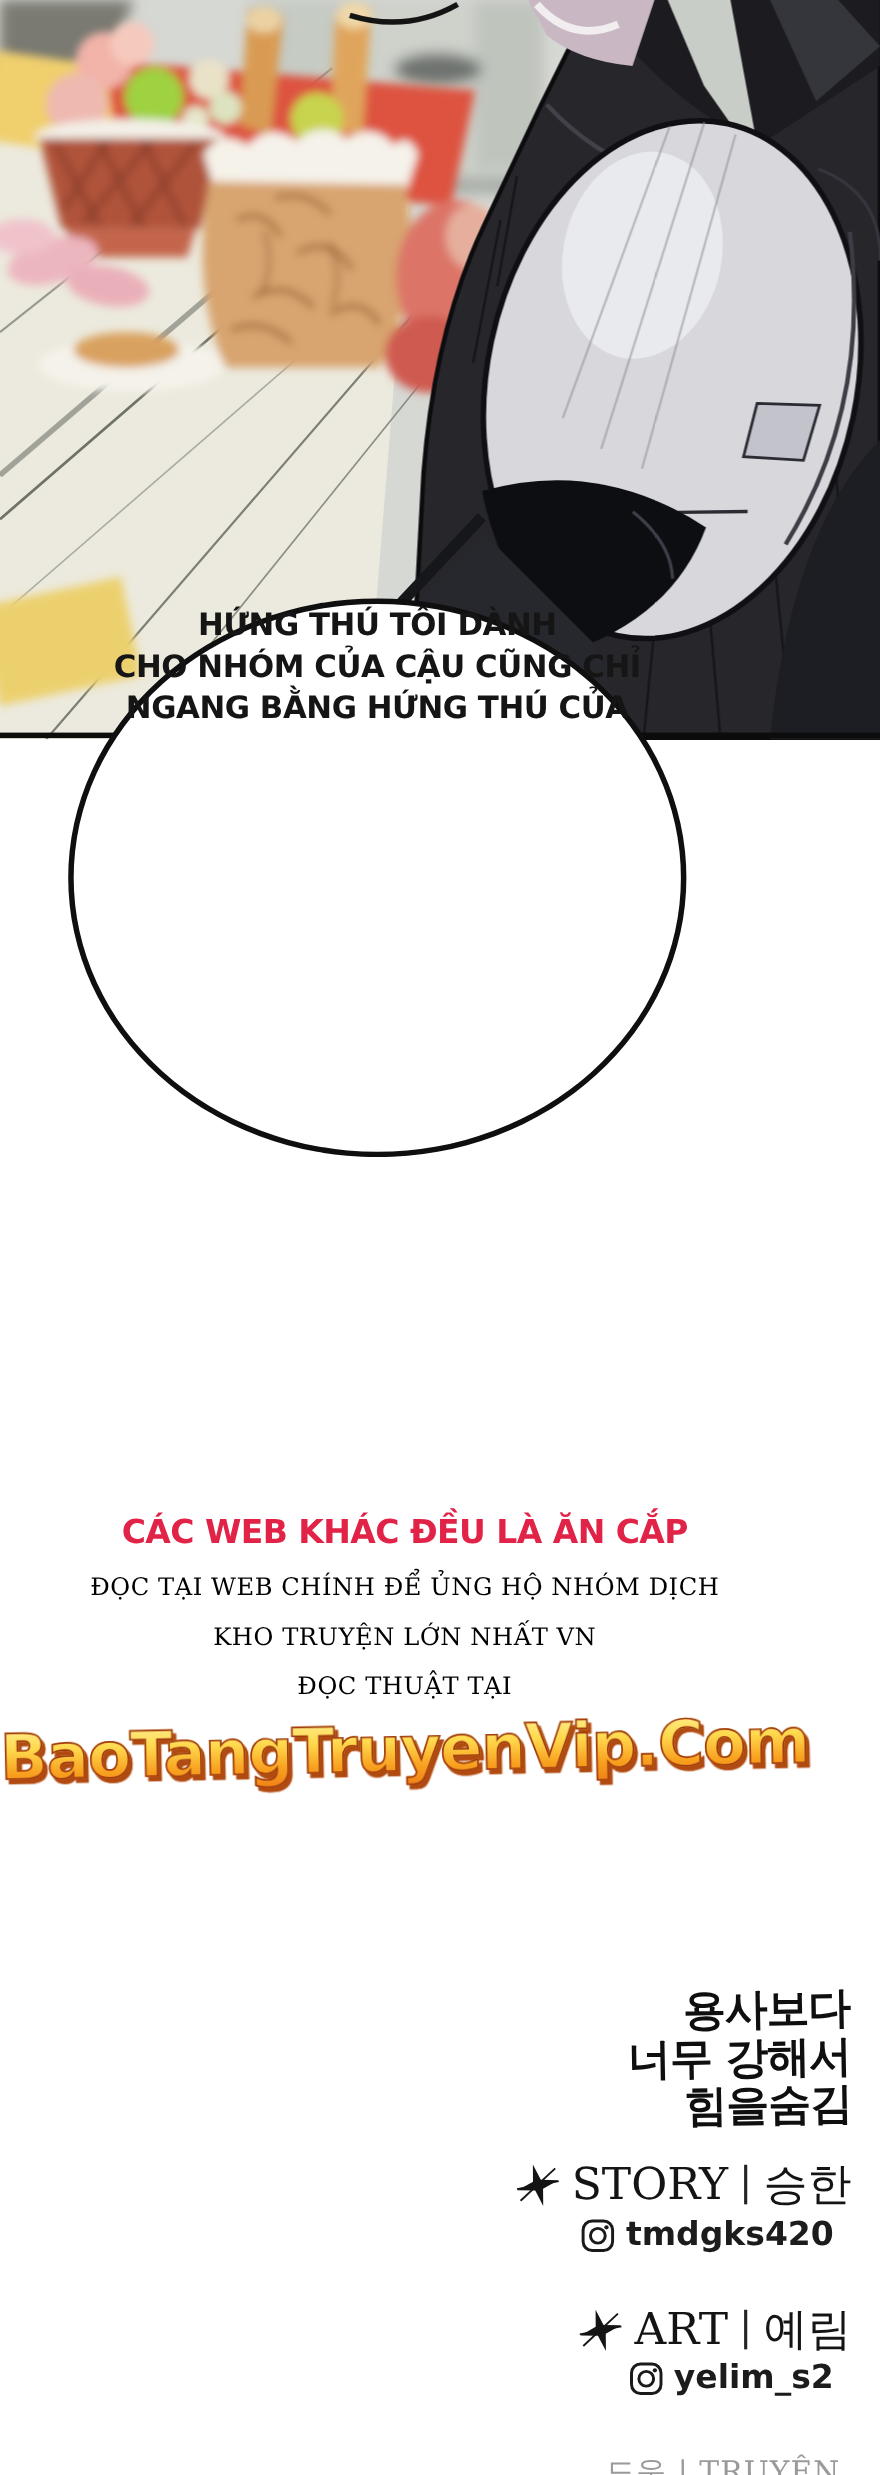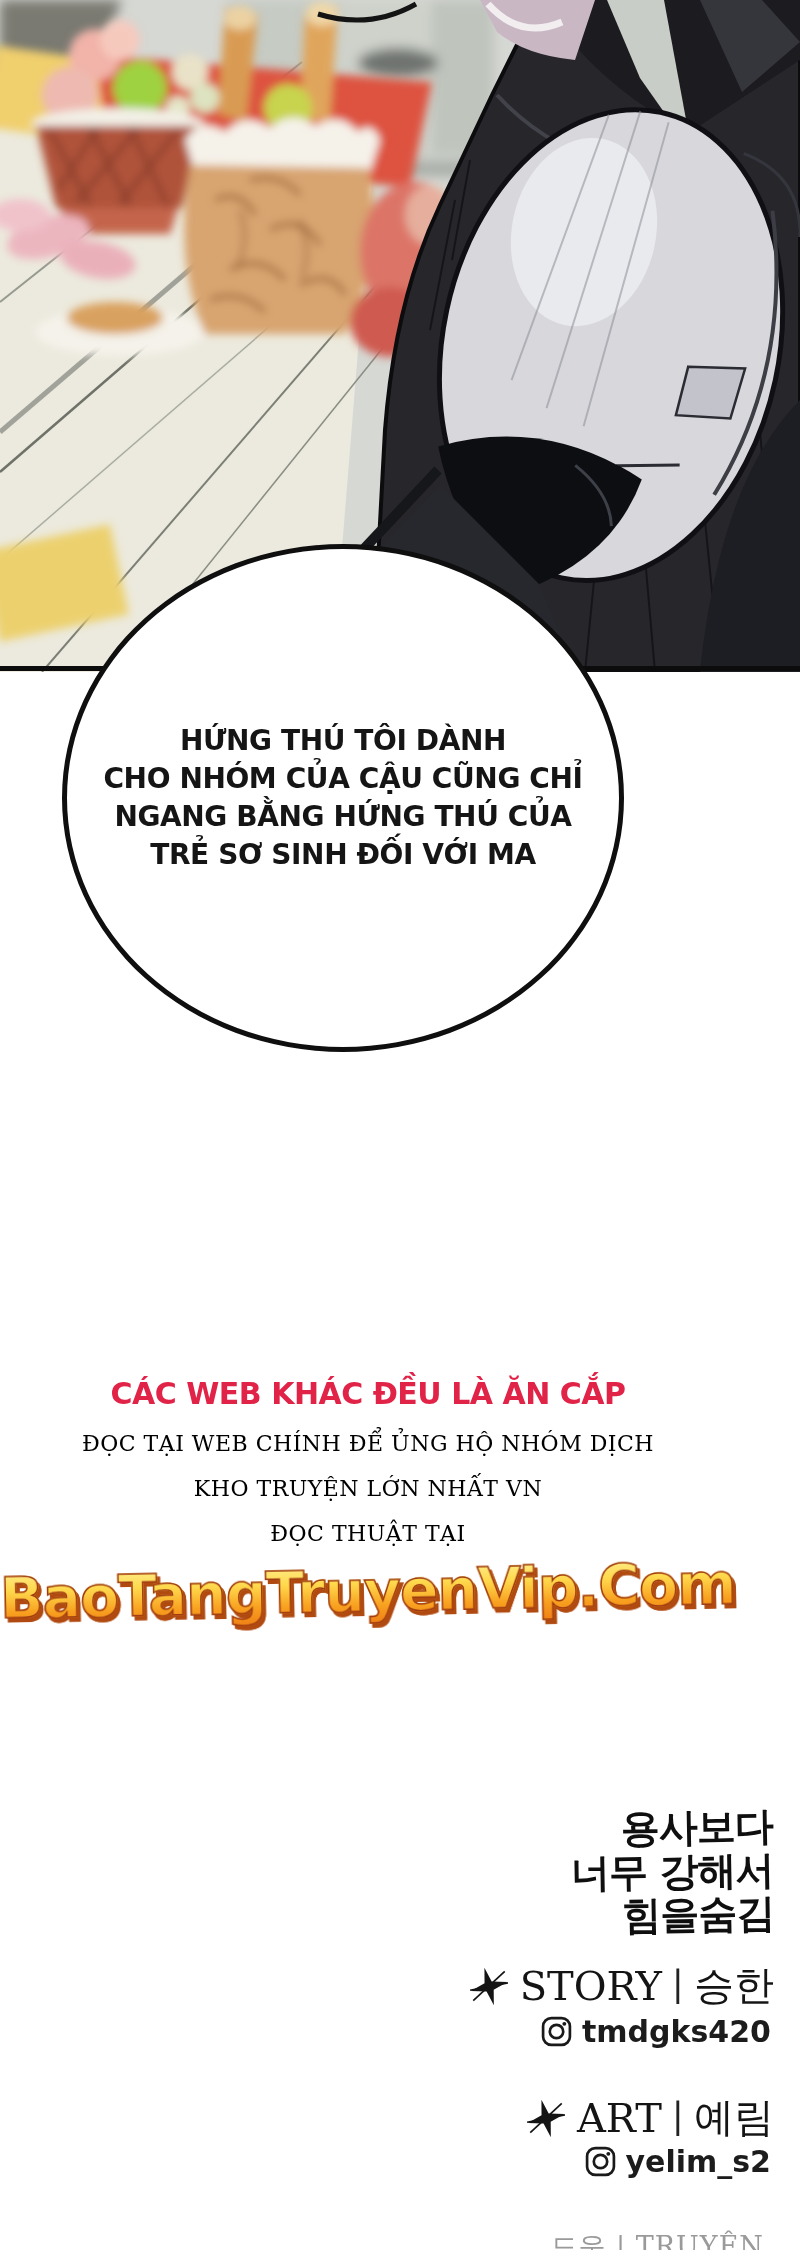--- a/index.html
+++ b/index.html
@@ -1,35 +1,35 @@
 <!DOCTYPE html>
 <html><head>
 <meta charset="utf-8">
 <style>
   html,body{margin:0;padding:0;background:#ffffff;}
   .page{position:relative;width:800px;height:2250px;margin:0 auto;background:#ffffff;overflow:hidden;font-family:"DejaVu Sans",sans-serif;}
   .panel-wrap{position:absolute;left:0;top:0;width:800px;height:672px;z-index:1;}
   
-  .bubble{position:absolute;left:62px;top:544px;width:552px;height:498px;background:#ffffff;border:5px solid #0f0f0f;border-radius:50%;z-index:6;display:flex;align-items:center;justify-content:center;text-align:center;}
+  .bubble{position:absolute;left:62px;top:544px;width:552px;height:498px;background:#ffffff;border:5px solid #0f0f0f;border-radius:50%;z-index:6;display:flex;justify-content:center;text-align:center;}
   .bubble-text{font-weight:800;font-size:28px;line-height:1.36;color:#151515;letter-spacing:-0.4px;padding:0 28px;}
   
   .promo{position:absolute;left:0;top:1376px;width:736px;text-align:center;z-index:4;}
   .warning{color:#e02347;font-size:30px;font-weight:800;letter-spacing:-0.5px;margin:0 0 10px 0;}
   .serif-line{font-family:"DejaVu Serif","Liberation Serif",serif;font-size:22px;color:#000000;margin-top:20px;letter-spacing:0.5px;}
   .logo-row{margin-top:12px;}
   .logo{display:inline-block;font-size:57px;font-weight:800;letter-spacing:-1px;transform:rotate(-1.2deg);color:#f59d1d;-webkit-text-stroke:1.5px #9e3a10;background:linear-gradient(180deg,#fff19a 0%,#ffd94d 38%,#f8a01f 72%,#ef7f16 100%);-webkit-background-clip:text;background-clip:text;filter:drop-shadow(3px 4px 0 #b04a10);}
   @supports (-webkit-background-clip:text){.logo{color:transparent;}}
   .notice{margin-top:18px;font-size:31px;font-weight:800;letter-spacing:-0.3px;line-height:1.32;}
   .c-red{color:#d2204b;} .c-blue{color:#2d3a94;}
   
   .kr-title{position:absolute;top:1806px;right:26px;text-align:right;font-size:39px;font-weight:900;color:#0f0f0f;line-height:1.12;letter-spacing:-1px;transform:rotate(-1deg);z-index:4;}
   .credit{position:absolute;right:26px;display:flex;align-items:center;gap:10px;font-family:"DejaVu Serif","Liberation Serif",serif;font-size:40px;color:#141414;z-index:4;}
   .credit .sep{font-weight:400;font-size:36px;position:relative;top:-2px;color:#222;}
   .credit-story{top:1958px;} .credit-art{top:2090px;}
-  .ig{position:absolute;right:29px;display:flex;align-items:center;gap:9px;font-size:30px;font-weight:700;color:#1c1c1c;z-index:4;}
+  .ig{position:absolute;right:42px;display:flex;align-items:flex-end;gap:9px;font-size:30px;font-weight:700;color:#1c1c1c;z-index:4;}
   .ig-story{top:2014px;} .ig-art{top:2144px;}
   .assist{position:absolute;right:36px;top:2229px;height:21px;overflow:hidden;color:#9a9a9a;font-size:27px;font-family:"DejaVu Serif","Liberation Serif",serif;letter-spacing:1px;z-index:4;}
 </style>
 </head>
 <body>
 
 <div class="page">
 
   <div class="panel-wrap">
     <svg width="800" height="672" viewBox="0 0 800 672" xmlns="http://www.w3.org/2000/svg">
@@ -132,21 +132,20 @@
 
       <rect x="0" y="666" width="800" height="5" fill="#0c0c0c"></rect>
     </svg>
   </div>
 
   <div class="bubble">
     <div class="bubble-text">
       <div>HỨNG THÚ TÔI DÀNH</div>
       <div>CHO NHÓM CỦA CẬU CŨNG CHỈ</div>
       <div>NGANG BẰNG HỨNG THÚ CỦA</div>
-      <div>TRẺ SƠ SINH ĐỐI VỚI MA</div>
     </div>
   </div>
 
   <div class="promo">
     <div class="warning">CÁC WEB KHÁC ĐỀU LÀ ĂN CẮP</div>
     <div class="serif-line">ĐỌC TẠI WEB CHÍNH ĐỂ ỦNG HỘ NHÓM DỊCH</div>
     <div class="serif-line">KHO TRUYỆN LỚN NHẤT VN</div>
     <div class="serif-line">ĐỌC THUẬT TẠI</div>
     <div class="logo-row">
       <span class="logo">BaoTangTruyenVip.Com</span>

